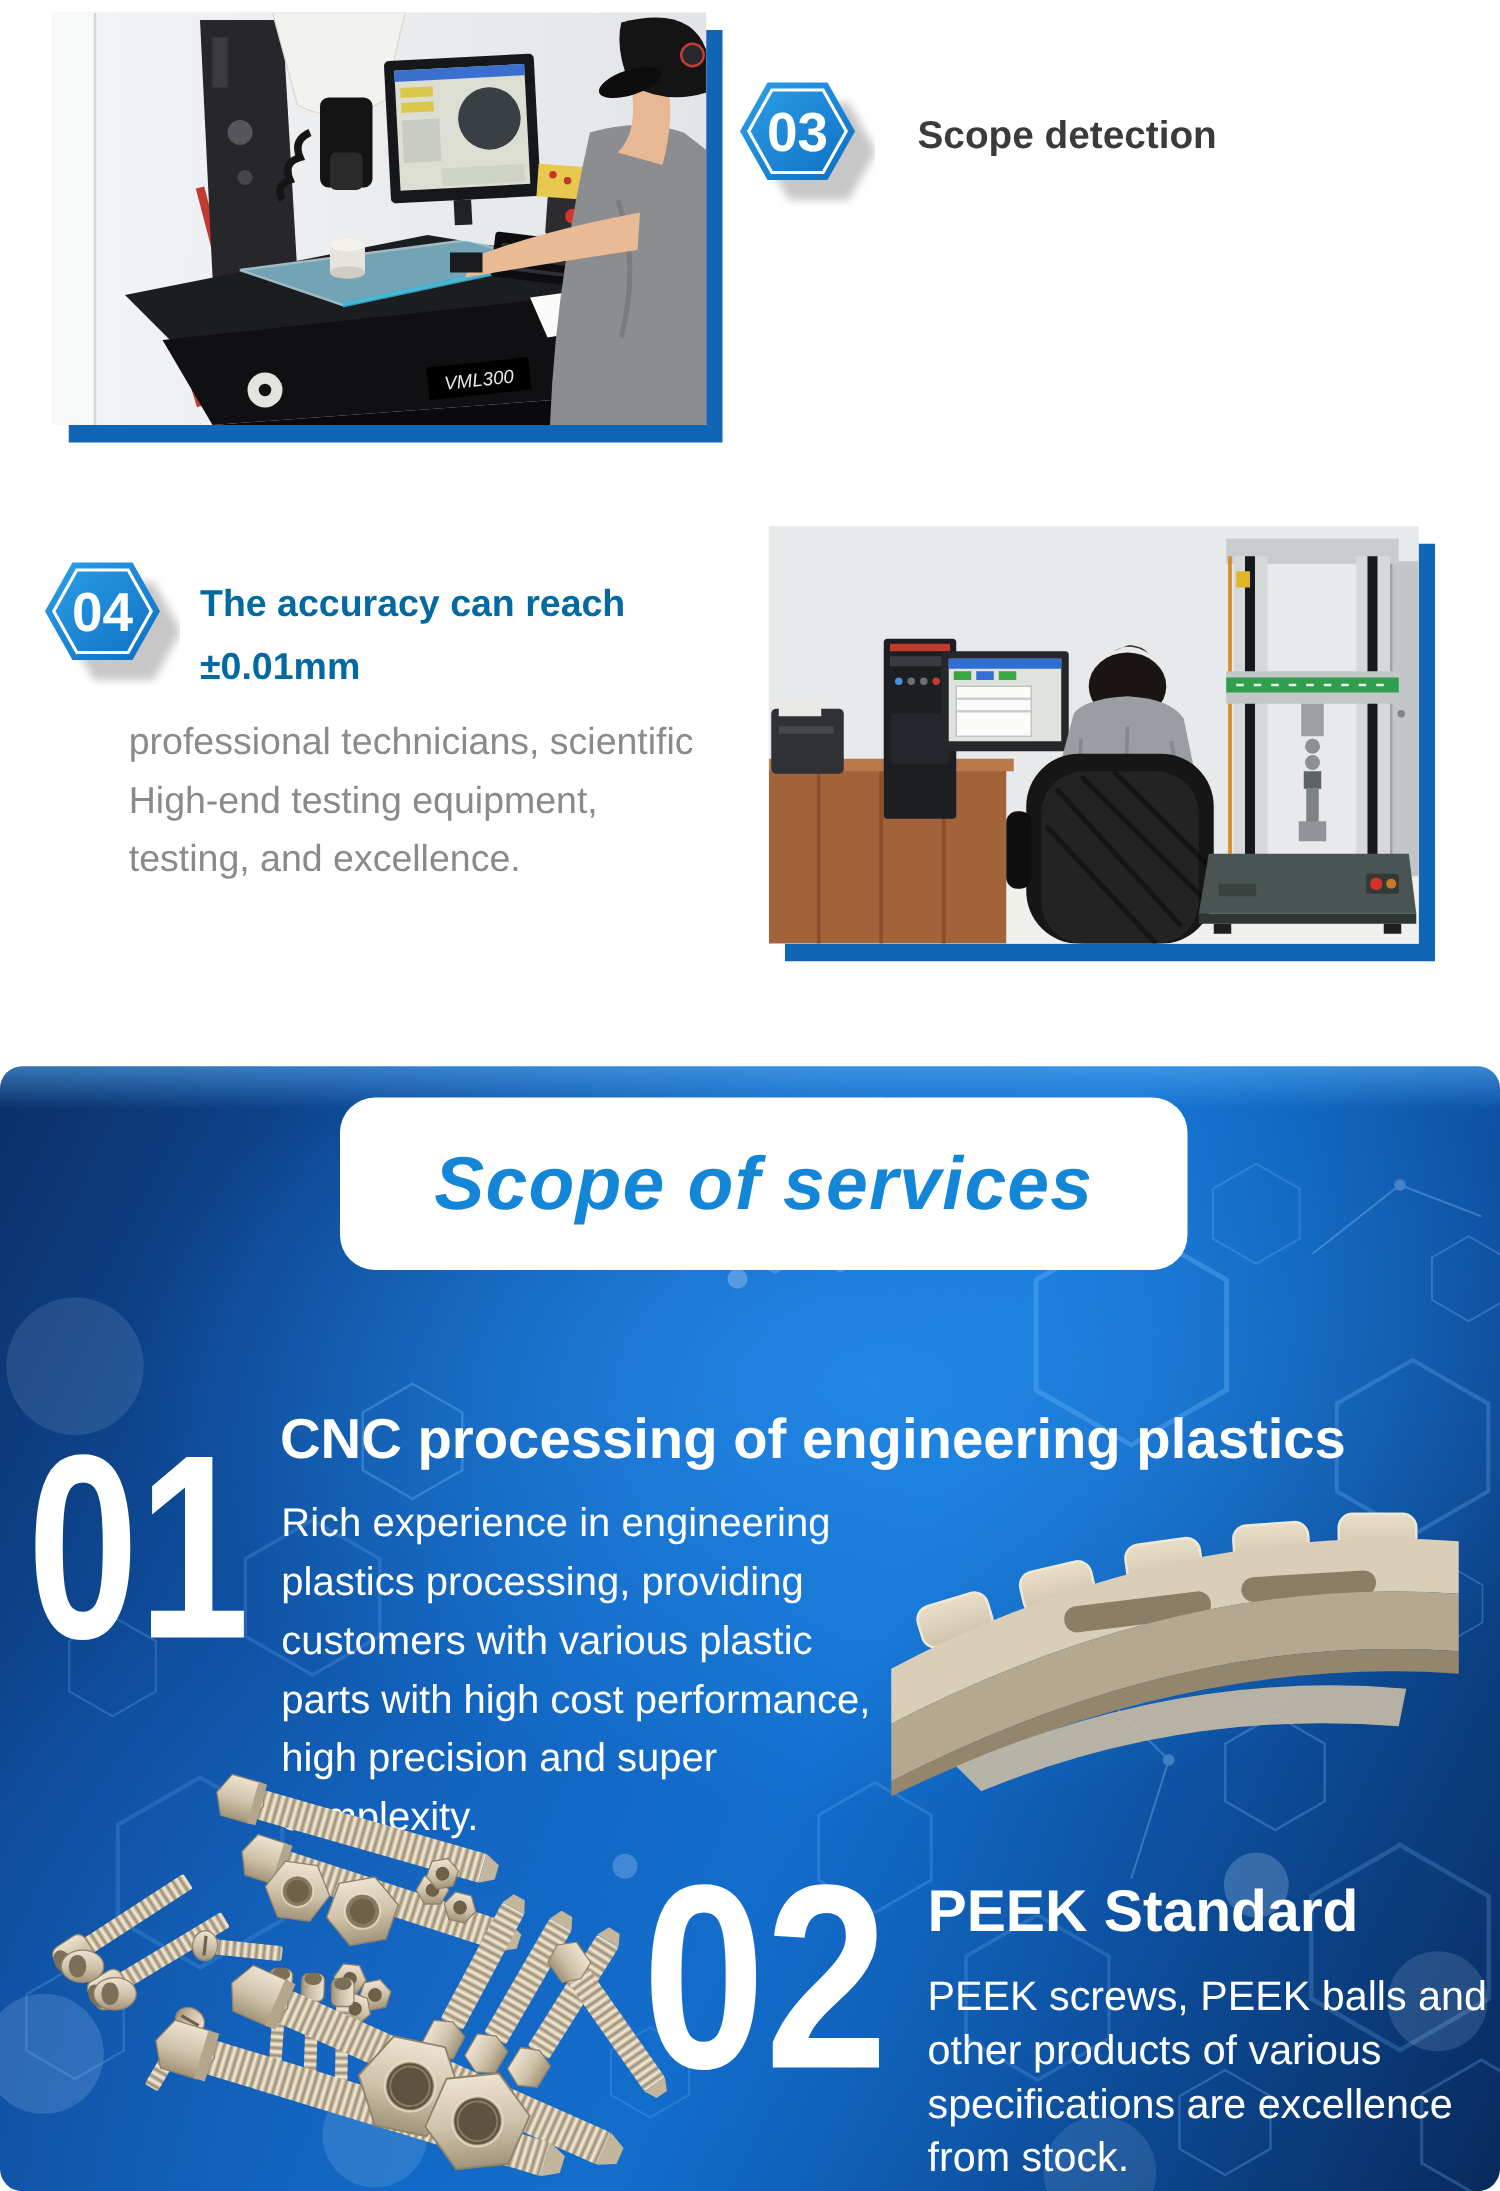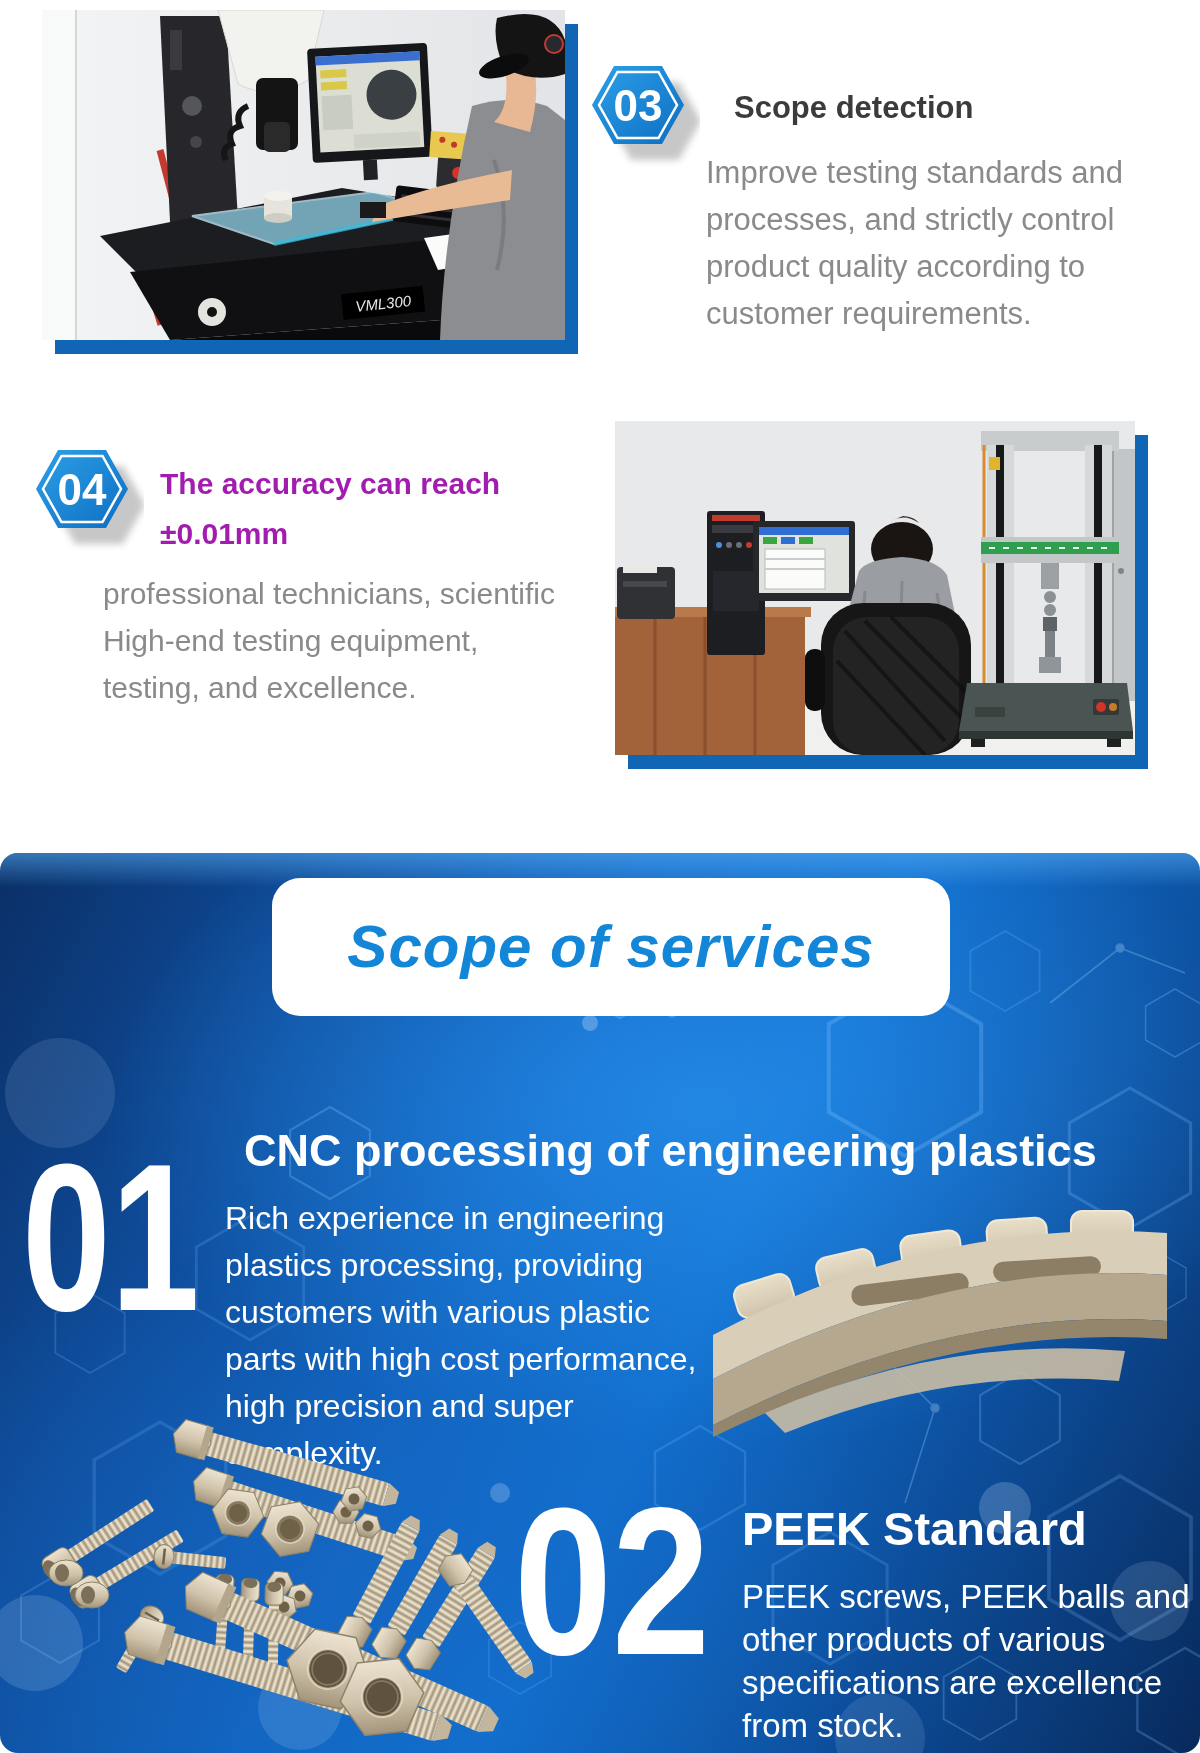--- a/index.html
+++ b/index.html
@@ -5,21 +5,21 @@
   html,body{margin:0;padding:0;background:#ffffff;font-family:"Liberation Sans",sans-serif;}
   #canvas{position:relative;width:1200px;height:1753px;overflow:hidden;background:#fff;}
   .abs{position:absolute;}
   
   .photo-shadow{position:absolute;background:#1165b5;}
   .photo{position:absolute;overflow:hidden;background:#e8eaec;}
   
   .badge{position:absolute;}
   
   .q-title{position:absolute;font-weight:bold;font-size:31px;color:#3b3b3b;white-space:nowrap;}
-  .q-title2{position:absolute;font-weight:bold;font-size:30px;color:#a21caf;line-height:50px;white-space:nowrap;}
+  .q-title2{position:absolute;font-weight:bold;font-size:30px;color:#0369a1;line-height:50px;white-space:nowrap;}
   .q-para{position:absolute;font-size:31px;color:#8a8a8a;line-height:47px;white-space:nowrap;}
   .q-para .ln{white-space:nowrap;}
   
   #services{position:absolute;left:0;top:853px;width:1200px;height:900px;overflow:hidden;
     background:
       radial-gradient(900px 520px at 58% 28%, rgba(39,142,235,.78), rgba(39,142,235,0) 66%),
       radial-gradient(760px 460px at 30% 80%, rgba(23,103,196,.55), rgba(23,103,196,0) 72%),
       linear-gradient(116deg,#0b2f66 0%,#0e4a97 20%,#1166c2 42%,#1170cf 56%,#0d509f 76%,#082a5c 100%); border-radius: 18px;}
   #services .topband{position:absolute;left:0;top:0;width:1200px;height:34px;
       background:linear-gradient(180deg,rgba(90,175,245,.55),rgba(90,175,245,0));}
@@ -146,26 +146,20 @@
       </defs>
       <polygon points="34,12 82,12 104,51 82,90 34,90 12,51" transform="translate(9,8)" fill="#9a9a9a" opacity=".55" filter="url(#f03)"></polygon>
       <polygon points="26,4 74,4 96,43 74,82 26,82 4,43" fill="url(#hexB3)"></polygon>
       <polygon points="29.5,10 70.5,10 89,43 70.5,76 29.5,76 11,43" fill="none" stroke="#ffffff" stroke-width="2.5"></polygon>
       <text x="50" y="59" text-anchor="middle" font-size="44" font-weight="bold" fill="#ffffff">03</text>
     </svg>
   </div>
 
   <div class="q-title" style="left:734px;top:90px;">Scope detection</div>
 
-  <div class="q-para" style="left:706px;top:149px;">
-      <div class="ln">Improve testing standards and</div>
-      <div class="ln">processes, and strictly control</div>
-      <div class="ln">product quality according to</div>
-      <div class="ln">customer requirements.</div>
-    </div>
 
   <div class="badge" style="left:32px;top:446px;">
     <svg width="112" height="104" viewBox="0 0 112 104">
       <defs>
         <linearGradient id="hexB4" x1="0" y1="0" x2="1" y2="1">
           <stop offset="0" stop-color="#2da0e8"></stop>
             <stop offset="1" stop-color="#0d6ec2"></stop>
         </linearGradient>
         <filter id="f04" x="-30%" y="-30%" width="170%" height="170%">
             <feGaussianBlur stdDeviation="3.5"></feGaussianBlur>
@@ -339,21 +333,21 @@
         <circle cx="500" cy="640" r="10" opacity=".25"></circle>
         <circle cx="590" cy="170" r="8" opacity=".3"></circle>
       </g>
     </svg>
 
     <div class="scope-box">
       <div class="scope-title">Scope of services</div>
     </div>
 
     <div class="big-num" style="left:22px;top:280px;transform:scaleX(0.76);">01</div>
-    <div class="svc-title" style="left:244px;top:272px;">CNC processing of engineering plastics</div>
+    <div class="svc-title" style="left:224px;top:272px;">CNC processing of engineering plastics</div>
     <div class="svc-para" style="left:225px;top:342px;">
         <div class="ln">Rich experience in engineering</div>
         <div class="ln">plastics processing, providing</div>
         <div class="ln">customers with various plastic</div>
         <div class="ln">parts with high cost performance,</div>
         <div class="ln">high precision and super</div>
         <div class="ln">complexity.</div>
       </div>
 
     <div class="abs" style="left:705px;top:322px;">

